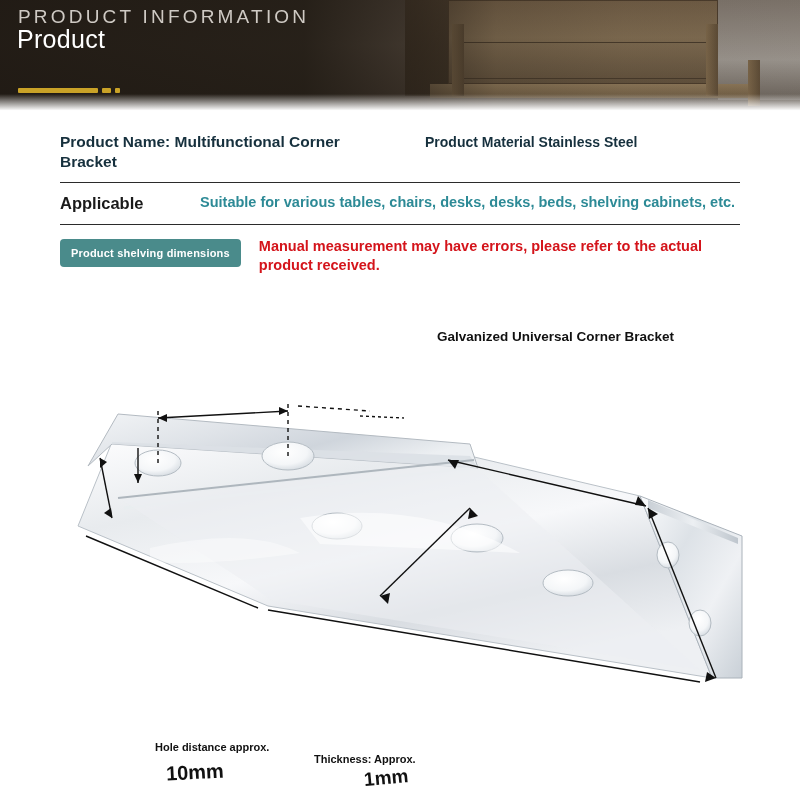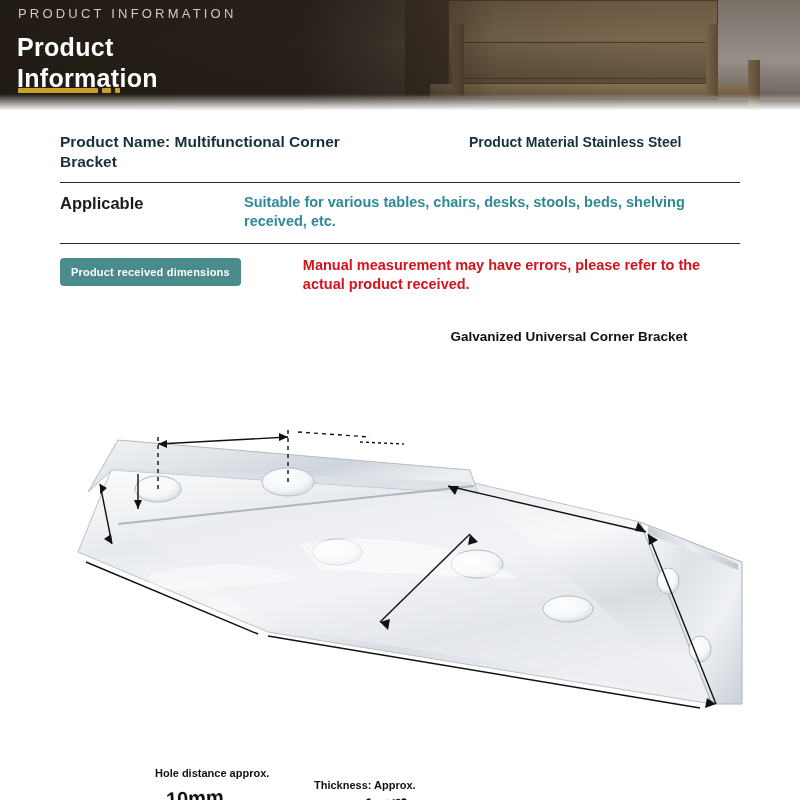--- a/index.html
+++ b/index.html
@@ -56,39 +56,39 @@
       rgba(40,32,23,0.18) 62%,
       rgba(40,32,23,0.05) 78%,
       rgba(40,32,23,0.02) 100%);
   }
   .header-bottomfade {
     position: absolute; left:0; bottom:0; width:800px; height:18px;
     background: linear-gradient(180deg, rgba(255,255,255,0) 0%, rgba(255,255,255,1) 92%);
   }
   .kicker {
     position: absolute; left: 18px; top: 6px;
-    font-size: 13px; letter-spacing: 3.2px; color: #cfcac4;
+    font-size: 19px; letter-spacing: 3.2px; color: #cfcac4;
     font-weight: 400; white-space: nowrap;
   }
   .big-title {
-    position: absolute; left: 17px; top: 32px;
-    font-size: 25px; font-weight: 700; color: #ffffff;
+    position: absolute; left: 17px; top: 24px;
+    font-size: 25px; font-weight: 400; color: #ffffff;
     line-height: 1.22; letter-spacing: 0.3px;
   }
   .accent-row {
     position: absolute; left: 18px; top: 88px;
     display: flex; align-items: center; gap: 4px;
   }
   .accent-bar  { width: 80px; height: 5px; background: #c9a227; border-radius: 1px; }
   .accent-dash { width: 9px;  height: 5px; background: #c9a227; border-radius: 1px; }
   .accent-dot  { width: 5px;  height: 5px; background: #c9a227; border-radius: 1px; }
 
   
   .specs { position: absolute; left: 0; top: 118px; width: 800px; }
-  .spec-row { position: relative; padding: 0 60px; gap: 44px; }
+  .spec-row { position: relative; padding: 0 60px; }
   .divider { height: 1px; background: #2b2b2b; margin: 0 60px; }
 
   .row-product { display: flex; align-items: flex-start; padding-top: 14px; padding-bottom: 10px; }
   .pname {
     width: 336px; font-size: 15.5px; font-weight: 700; color: #16303d;
     line-height: 1.28;
   }
   .pmat {
     font-size: 14px; font-weight: 700; color: #16303d; padding-top: 2px; margin-left: 29px;
   }
@@ -109,33 +109,32 @@
     padding: 8px 11px; border-radius: 4px; margin-top: 2px;
     white-space: nowrap;
   }
   .note-text {
     margin-left: 18px; font-size: 14.5px; font-weight: 700;
     color: #d4141b; line-height: 1.32;
   }
 
   
   .prod-title {
-    position: absolute; left: 404px; top: 328px; width: 330px;
-    text-align: center;
+    position: absolute; left: 437px; top: 328px; width: 330px;
   }
   .prod-title-main {
     font-size: 13.5px; font-weight: 700; color: #111; line-height: 1.35;
   }
   .prod-title-size {
     margin-top: 11px; font-size: 21px; font-weight: 700; color: #000;
     letter-spacing: 0.5px;
   }
 
   
-  .diagram { position: absolute; left: 0; top: 374px; width: 800px; height: 400px; }
+  .diagram { position: absolute; left: 0; top: 348px; width: 800px; height: 400px; }
   .diagram svg { display: block; }
   .dim-label {
     position: absolute; font-weight: 700; color: #111;
     white-space: nowrap; font-size: 19px;
   }
   .dim-small {
     position: absolute; font-weight: 700; color: #111;
     white-space: nowrap; font-size: 11px; line-height: 1.18;
   }
   .r-10   { left: 166px; top: 413px; font-size: 20px; transform: rotate(-3deg); }
@@ -160,47 +159,46 @@
       <div class="ph-leg" style="left:452px;"></div>
       <div class="ph-leg" style="left:706px;"></div>
       <div class="ph-leg" style="left:748px; top:60px; height:46px;"></div>
     </div>
     <div class="header-tint"></div>
     <div class="header-bottomfade"></div>
 
     <div class="kicker">PRODUCT INFORMATION</div>
     <div class="big-title">
       <div>Product</div>
-      <div>Information</div>
     </div>
     <div class="accent-row">
       <span class="accent-bar"></span>
       <span class="accent-dash"></span>
       <span class="accent-dot"></span>
     </div>
   </div>
 
   <div class="specs">
 
     <div class="spec-row row-product">
       <div class="pname">Product Name: Multifunctional Corner Bracket</div>
       <div class="pmat">Product Material Stainless Steel</div>
     </div>
     <div class="divider"></div>
 
     <div class="spec-row row-scen">
       <div class="scen-label">
         <div>Applicable</div>
       </div>
-      <div class="scen-text">Suitable for various tables, chairs, desks, stools, beds, shelving received, etc.</div>
+      <div class="scen-text">Suitable for various tables, chairs, desks, desks, beds, shelving cabinets, etc.</div>
     </div>
     <div class="divider"></div>
 
     <div class="spec-row row-note">
-      <div class="badge">Product received dimensions</div>
+      <div class="badge">Product shelving dimensions</div>
       <div class="note-text">Manual measurement may have errors, please refer to the actual product received.</div>
     </div>
 
   </div>
 
   <div class="prod-title">
     <div class="prod-title-main">Galvanized Universal Corner Bracket</div>
   </div>
 
   <div class="diagram">

